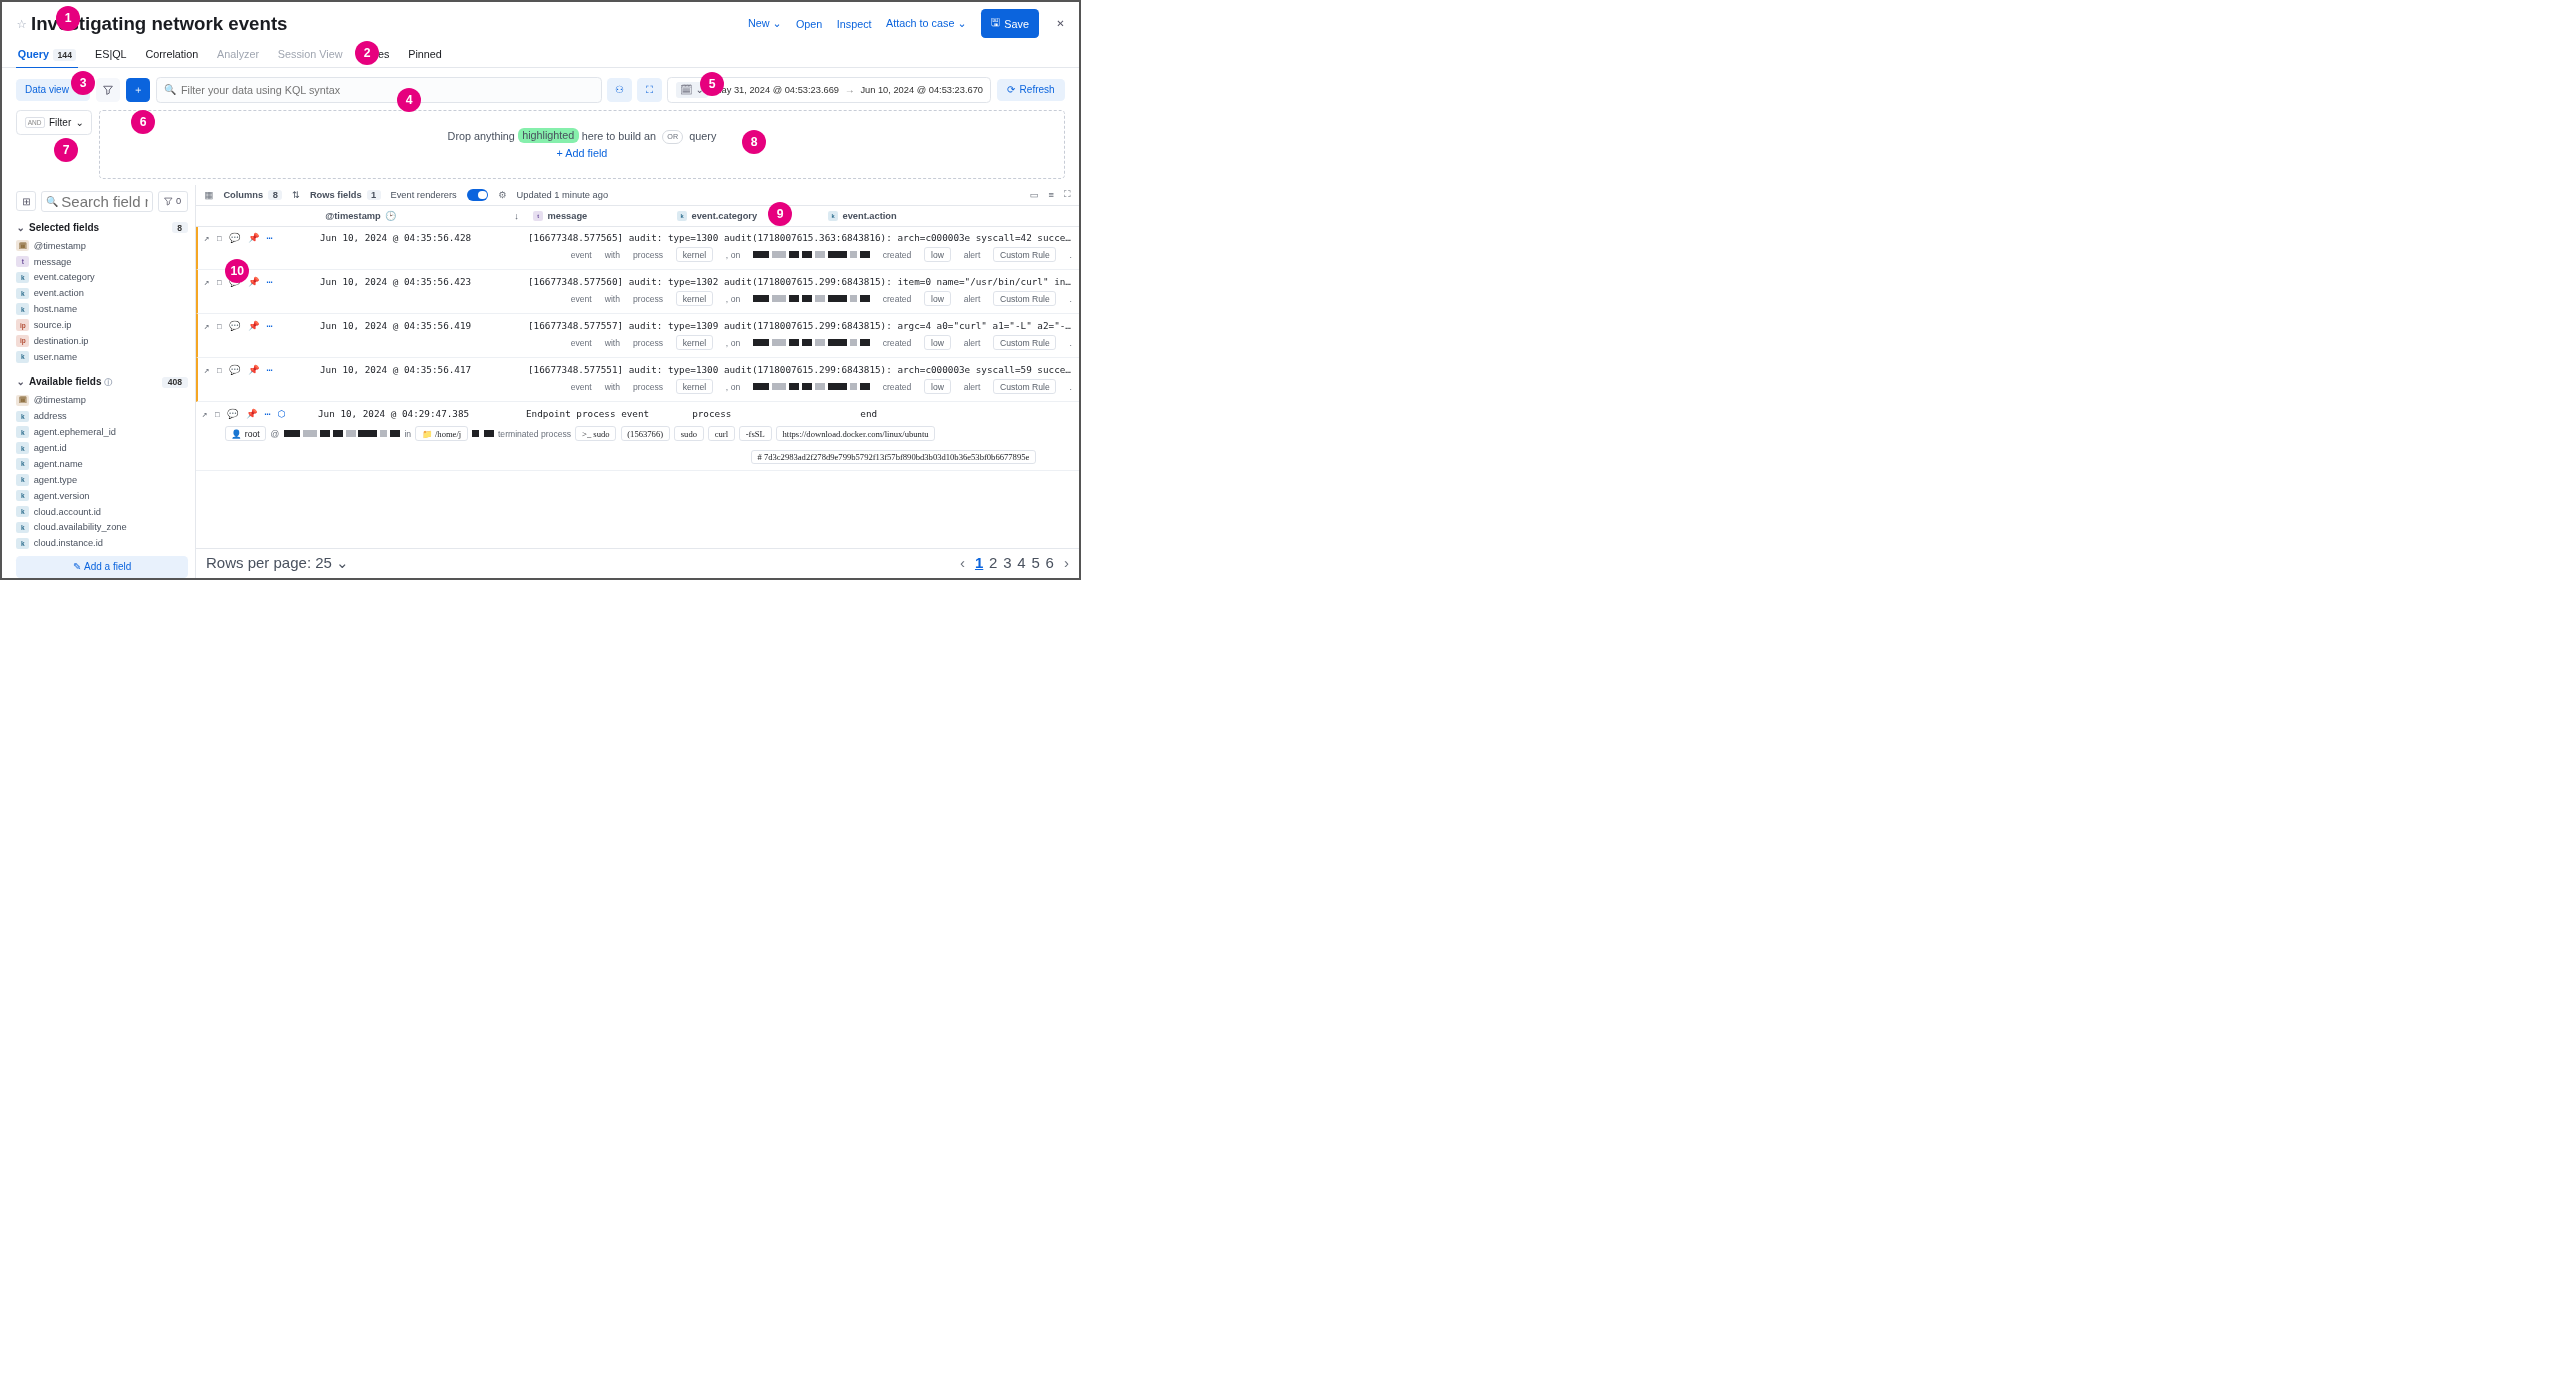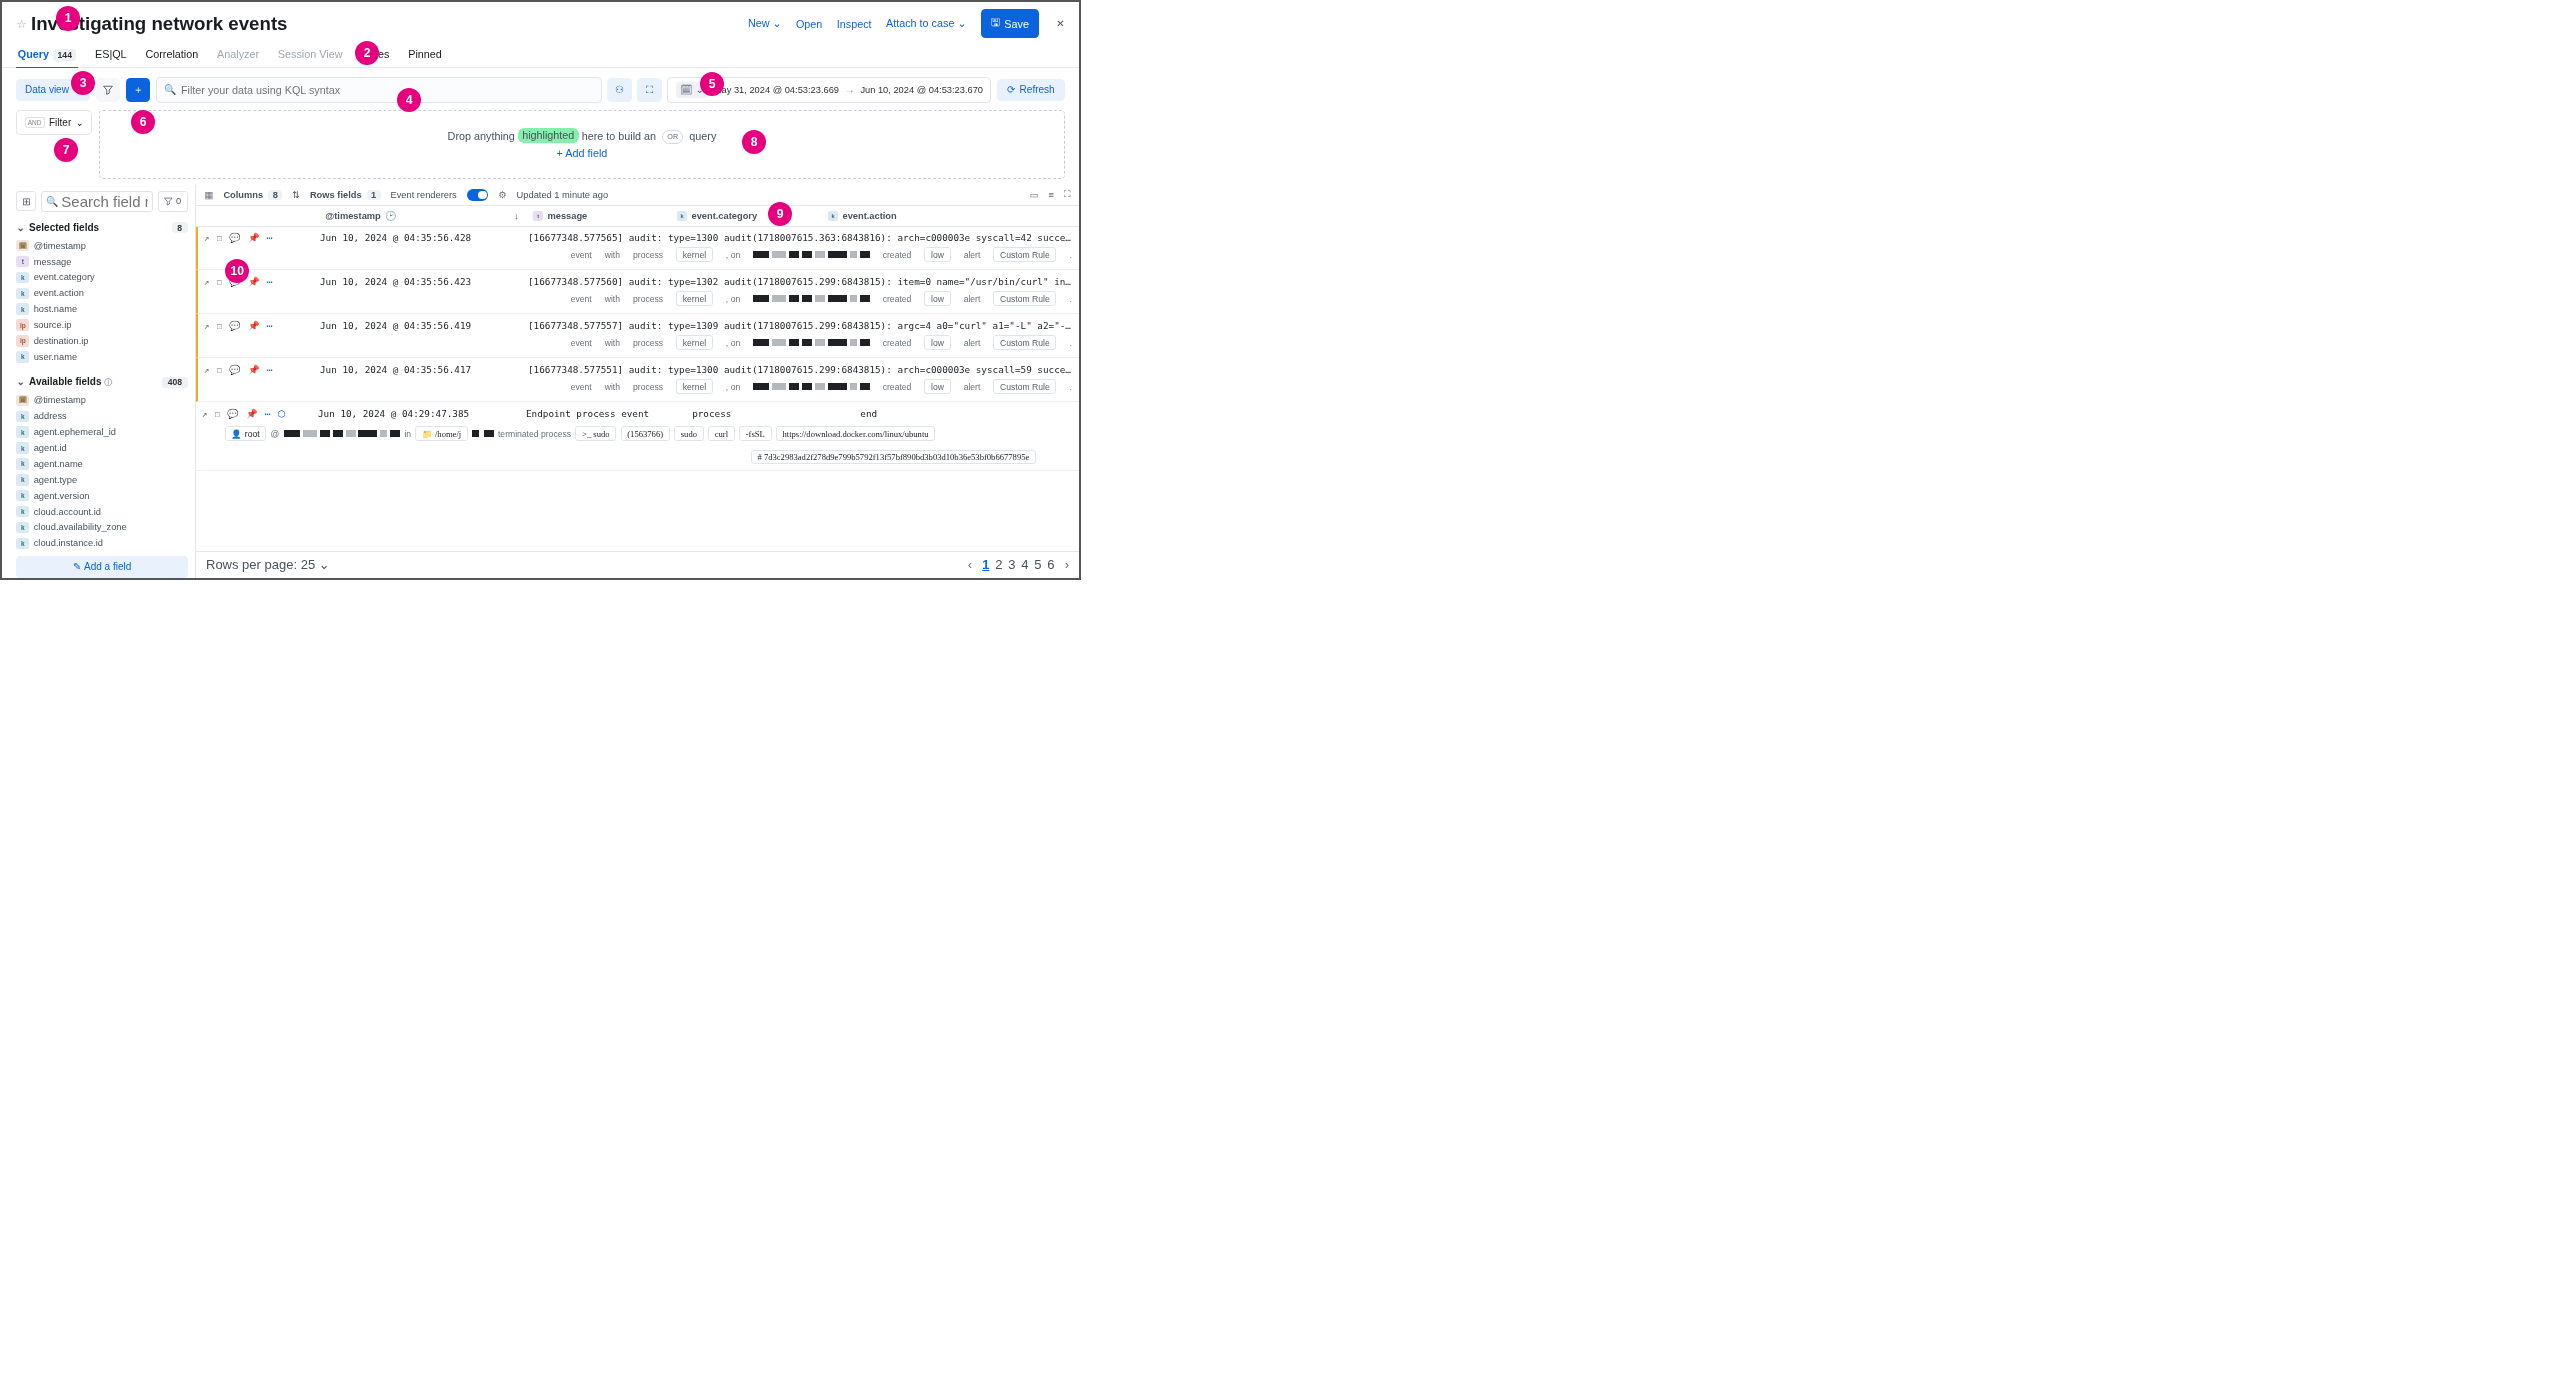--- a/index.html
+++ b/index.html
@@ -99,21 +99,21 @@
 .chip.mono { font-family: Liberation Serif, serif; }
 .redacted { display: inline-flex; gap: 2.9px; align-items: center; }
 .blk { display: inline-block; height: 7.2px; background: #202124; }
 .blk.g { background: #b5b8bf; }
 .row-l2 .txt { color: #6a707b; }
 .row5-l1 { display: flex; padding: 5.7px 7.2px 4.3px 0; font-size: 9.3px; font-family: Menlo, Consolas, monospace; }
 .row5-flex { width: auto; display: flex; gap: 43px; }
 .row5-chips { display: flex; flex-wrap: wrap; gap: 4.3px; padding: 2.9px 7.2px 5.7px 29px; align-items: center; font-size: 8.6px; }
 .row5-chips .label { color: #6a707b; }
 
-.footer { display: flex; align-items: center; padding: 5.7px 10px; border-top: 0.7px solid #e4e7ec; font-size: 13px; }
+.footer { display: flex; align-items: flex-start; padding: 5.7px 10px; border-top: 0.7px solid #e4e7ec; font-size: 15px; }
 .footer .rpp { cursor: pointer; color: #49515e; }
 .footer .spacer { flex: 1; }
 .footer .pgs { display: flex; gap: 7.2px; align-items: center; }
 .footer .pgn { cursor: pointer; color: #49515e; padding: 1.4px 2.9px; }
 .footer .pgn.active { color: #0b64dd; font-weight: 700; text-decoration: underline; }
 .footer .chev { color: #6a707b; cursor: pointer; }
 
 
 .callout { position: absolute; width: 24.4px; height: 24.4px; border-radius: 50%; background: #e6007e; color: #fff; font-weight: 700; font-size: 12.2px; display: flex; align-items: center; justify-content: center; z-index: 50; pointer-events: none; }
 </style>

